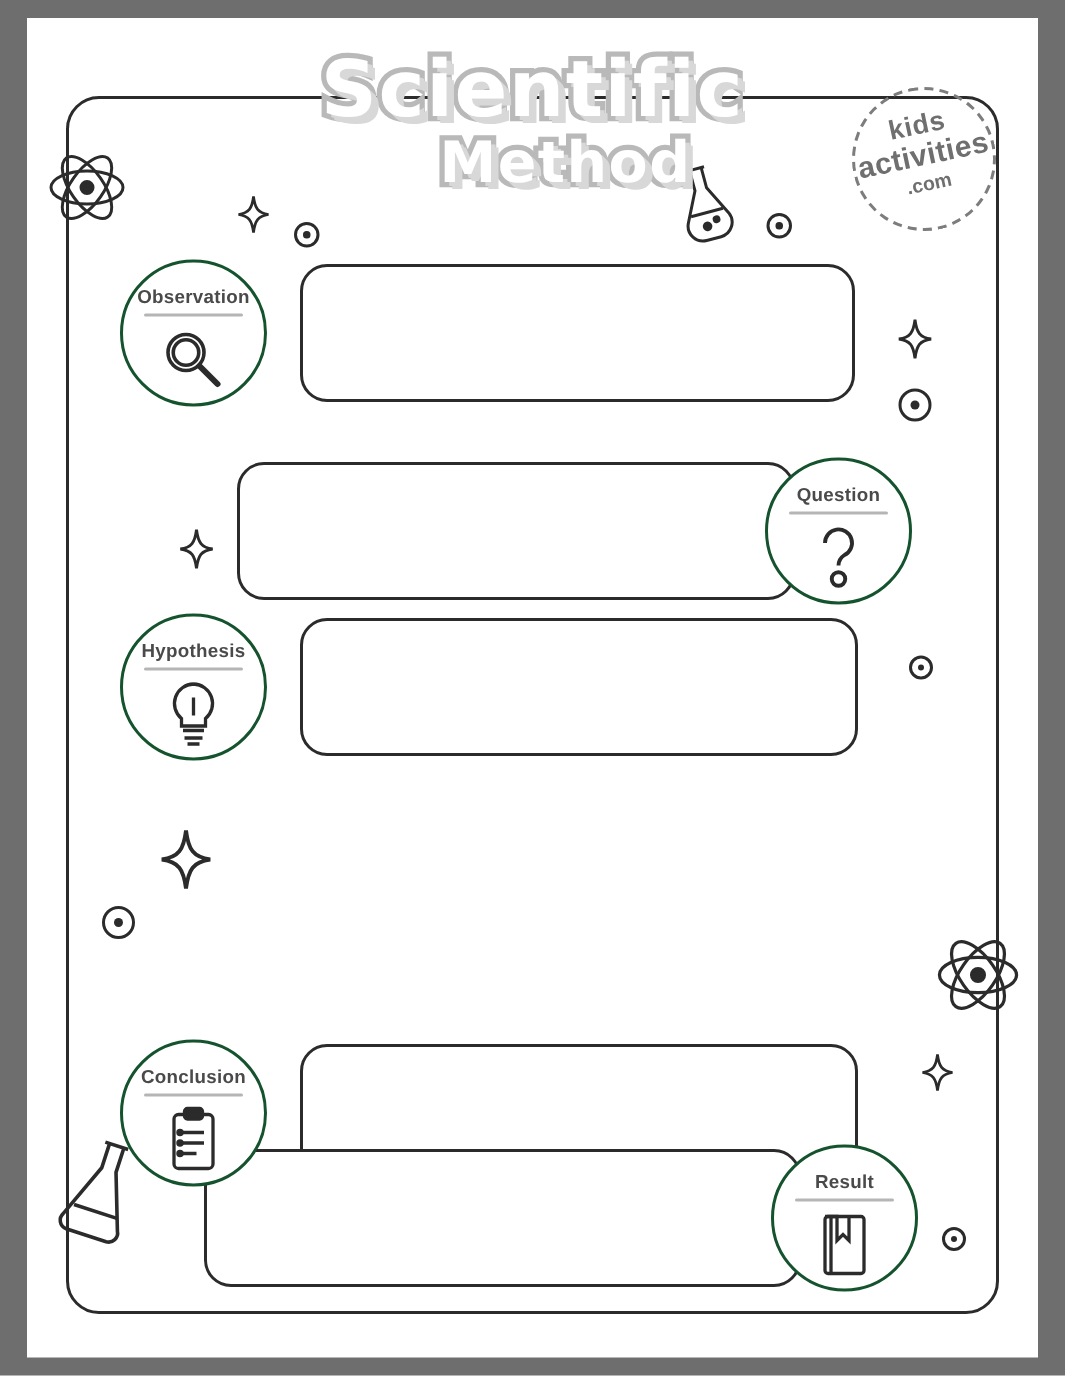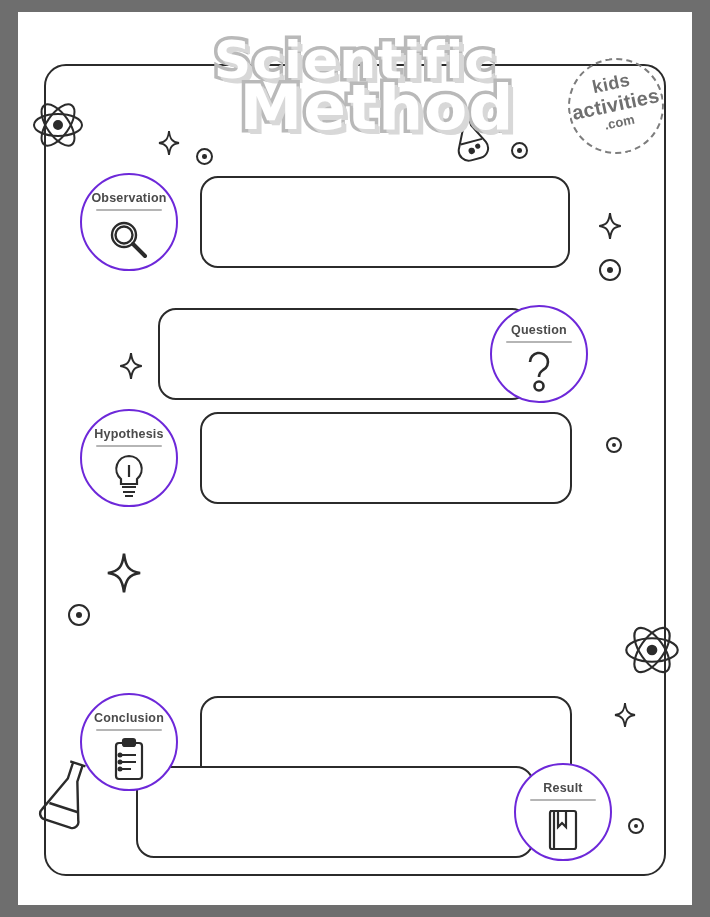--- a/index.html
+++ b/index.html
@@ -49,21 +49,21 @@
     font-size: 52px;
     line-height: 52px;
     letter-spacing: 1px;
     color: #ffffff;
     -webkit-text-stroke: 7px #b9b9b9;
     paint-order: stroke fill;
     text-shadow:
        3px 3px 0 #d8d8d8,
        5px 5px 0 #d8d8d8;
   }
-  .title-line.second { font-size: 63px; line-height: 48px; margin-top: -2px; padding-left: 44px; }
+  .title-line.second { font-size: 38px; line-height: 48px; margin-top: -2px; padding-left: 44px; }
 
   
   .logo {
     position: absolute;
     right: 28px;
     top: 46px;
     width: 92px;
     height: 92px;
     border-radius: 50%;
     border: 2px dashed #7d7d7d;
@@ -88,21 +88,21 @@
     border: 2.5px solid #2b2b2b;
     border-radius: 18px;
     background: #fff;
     box-sizing: border-box;
   }
   .badge {
     position: absolute;
     width: 98px;
     height: 98px;
     border-radius: 50%;
-    border: 2px solid #6d28d9;
+    border: 2px solid #14532d;
     background: #ffffff;
     top: 3px;
     z-index: 5;
     box-sizing: border-box;
   }
   .badge .label {
     position: absolute;
     left: 0; right: 0;
     top: 16px;
     text-align: center;
@@ -240,21 +240,21 @@
             <circle cx="19" cy="19" r="8.5"></circle>
             <path d="M28 28 L40 40" stroke-width="4" stroke-linecap="round"></path>
           </g>
         </svg>
       </div>
     </div>
   </div>
 
   <div class="row" style="left:0;top:290px;width:674px;">
     <div class="field" style="left:140px;width:372px;"></div>
-    <div class="badge" style="left:472px;">
+    <div class="badge" style="left:492px;">
       <div class="label">Question</div>
       <div class="rule"></div>
       <div class="glyph">
         <svg width="40" height="48" viewBox="0 0 40 48">
           <g fill="none" stroke="#2b2b2b" stroke-width="2.6">
             <path d="M11 14 a9 9 0 1 1 13 8 c-3 2 -4 4 -4 7"></path>
             <circle cx="20" cy="38" r="4.5"></circle>
           </g>
         </svg>
       </div>

